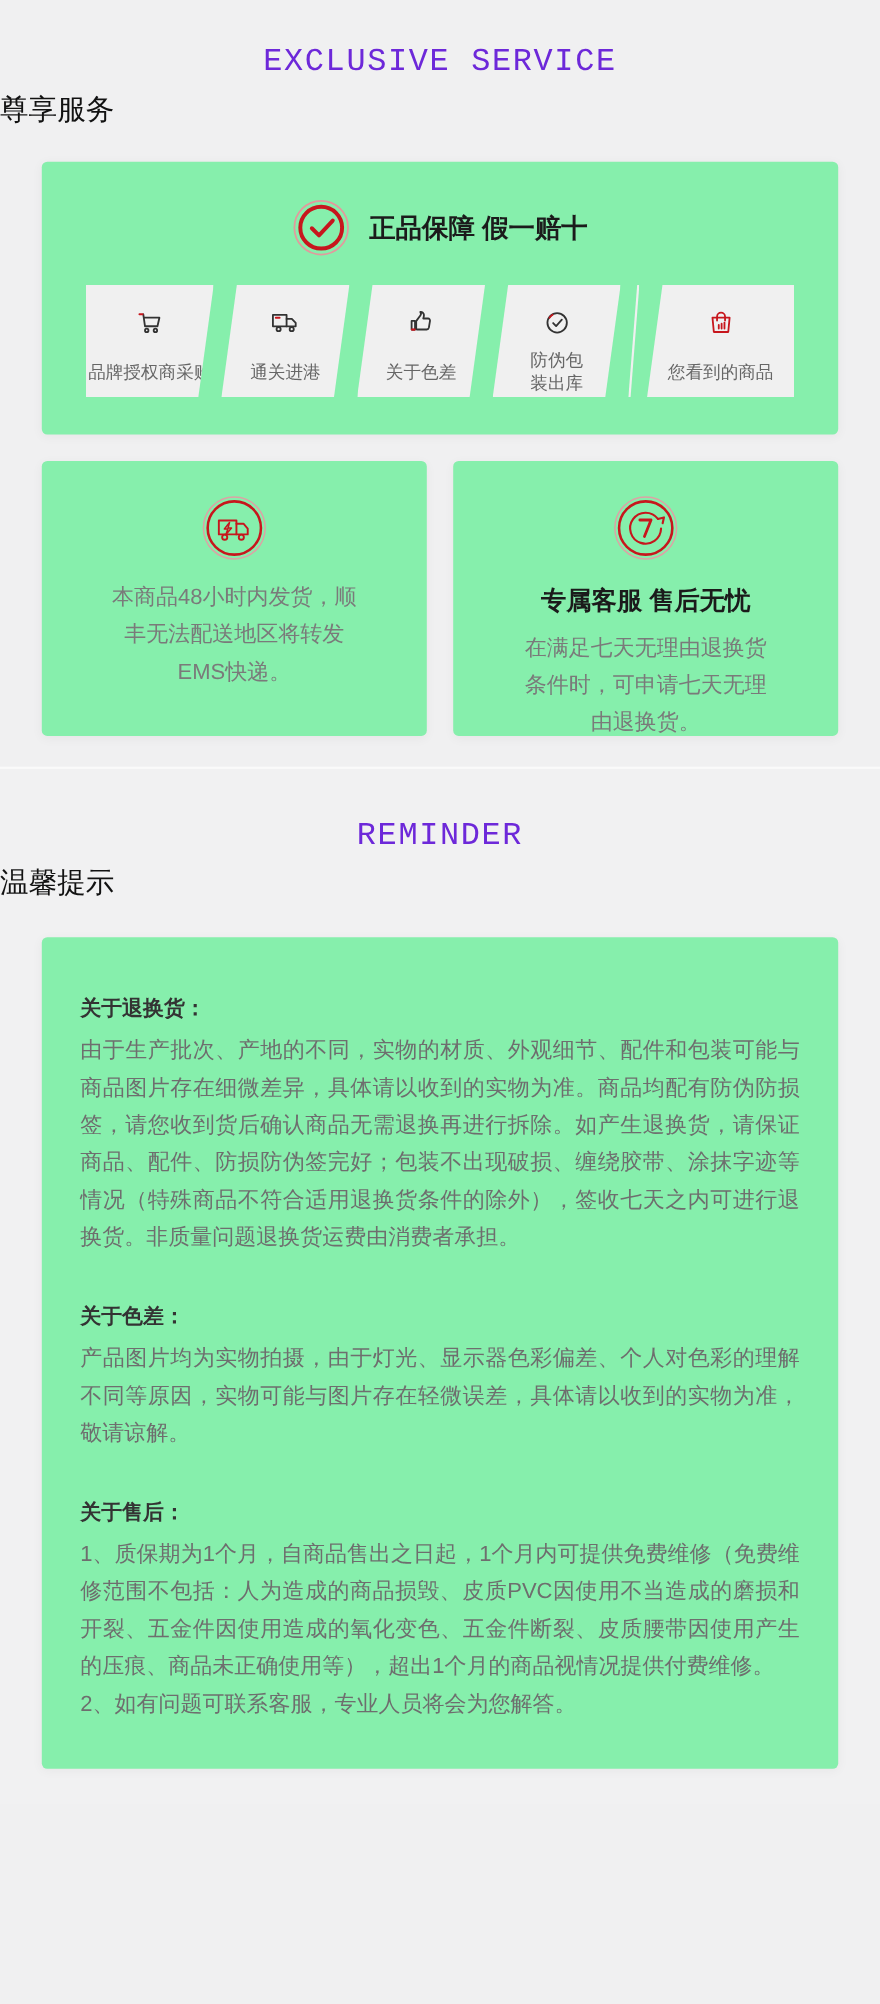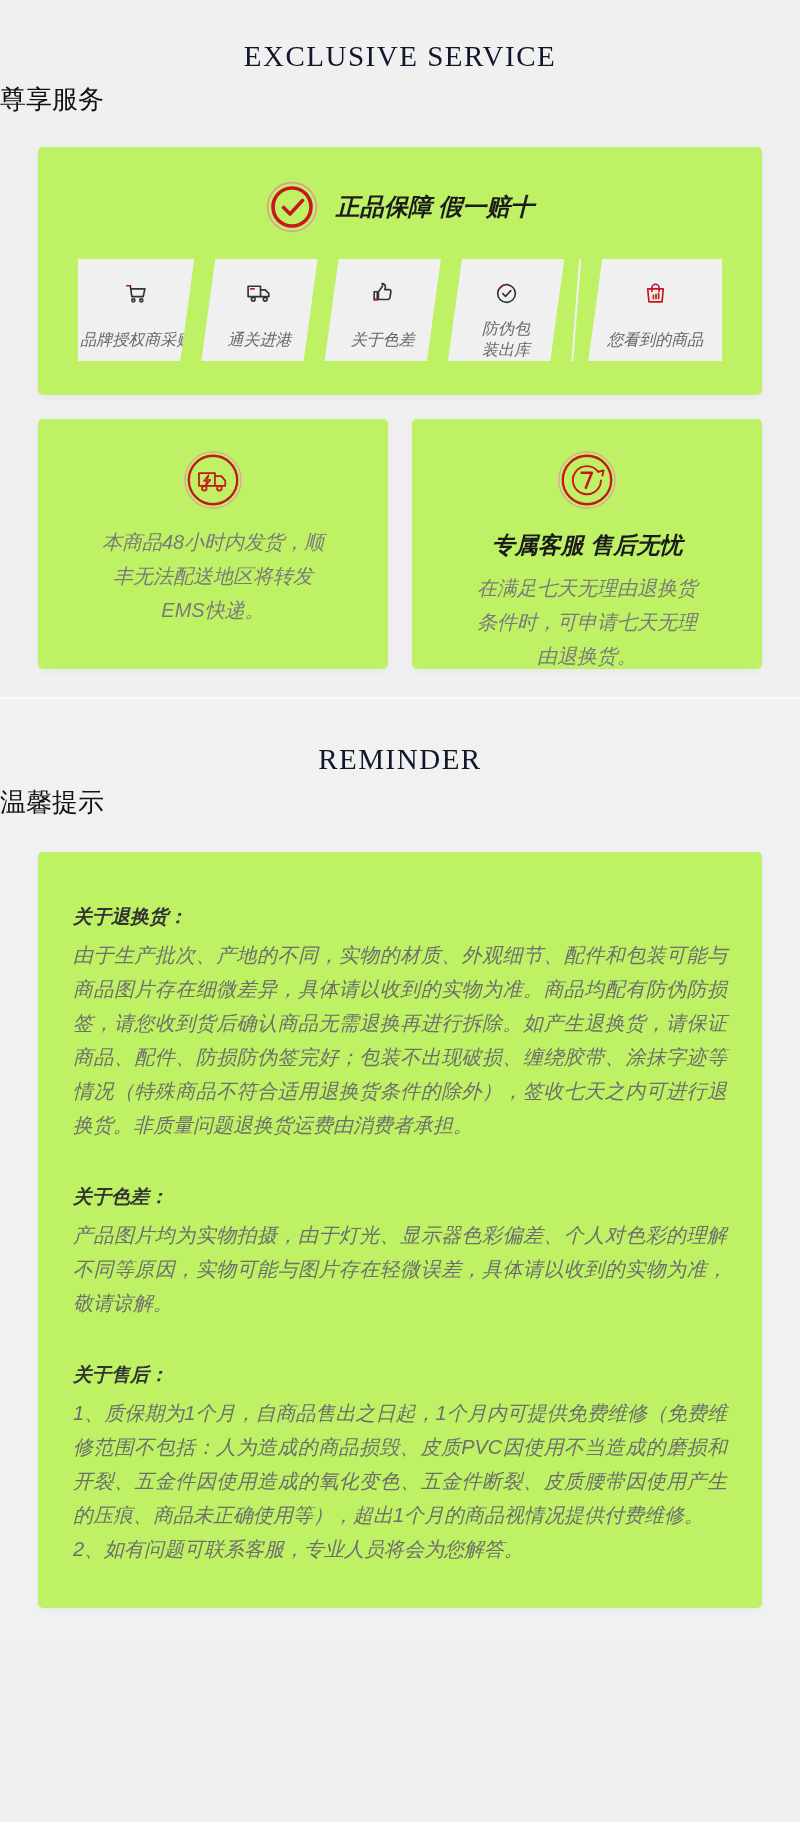--- a/index.html
+++ b/index.html
@@ -8,32 +8,31 @@
     background:#f0f0f1;
     font-family:"Liberation Sans","DejaVu Sans",sans-serif;
     color:#222;
   }
   .sec { width:800px; }
   .sec-service { background:#f0f0f1; padding:40px 0 28px; }
   .sec-reminder { background:#f1f1f2; border-top:2px solid #fafafa; padding:44px 0 32px; }
 
   .title-en {
     margin:0; text-align:center;
-    font-family:Liberation Serif, serif;
-    font-weight:500; font-size:29px; letter-spacing:1.5px; color:#0f172a;
+    font-family:Liberation Mono, monospace;
+    font-weight:500; font-size:29px; letter-spacing:1.5px; color:#6d28d9;
   }
   .title-zh {
     margin:9px 0 0; 
     font-size:26px; font-weight:normal; color:#121212;
   }
 
   .card {
-    background:#bef264; border-radius:5px;
+    background:#86efac; border-radius:5px;
     box-shadow:0 2px 10px rgba(0,0,0,0.045);
-    font-style:italic;
   }
   .card-guarantee { width:724px; margin:30px auto 0; padding:34px 0 34px; }
 
   .guarantee-head { display:flex; align-items:center; justify-content:center; gap:18px; }
   .guarantee-title { font-size:24px; font-weight:bold; color:#1b1b1b; }
   .guarantee-desc { font-size:20px; color:#666; margin:30px 40px 0; line-height:28px; }
 
   .steps { display:flex; align-items:stretch; margin:26px 40px 0; height:102px; }
   .step {
     flex:1; background:#f0f0f0; margin-right:7px;

